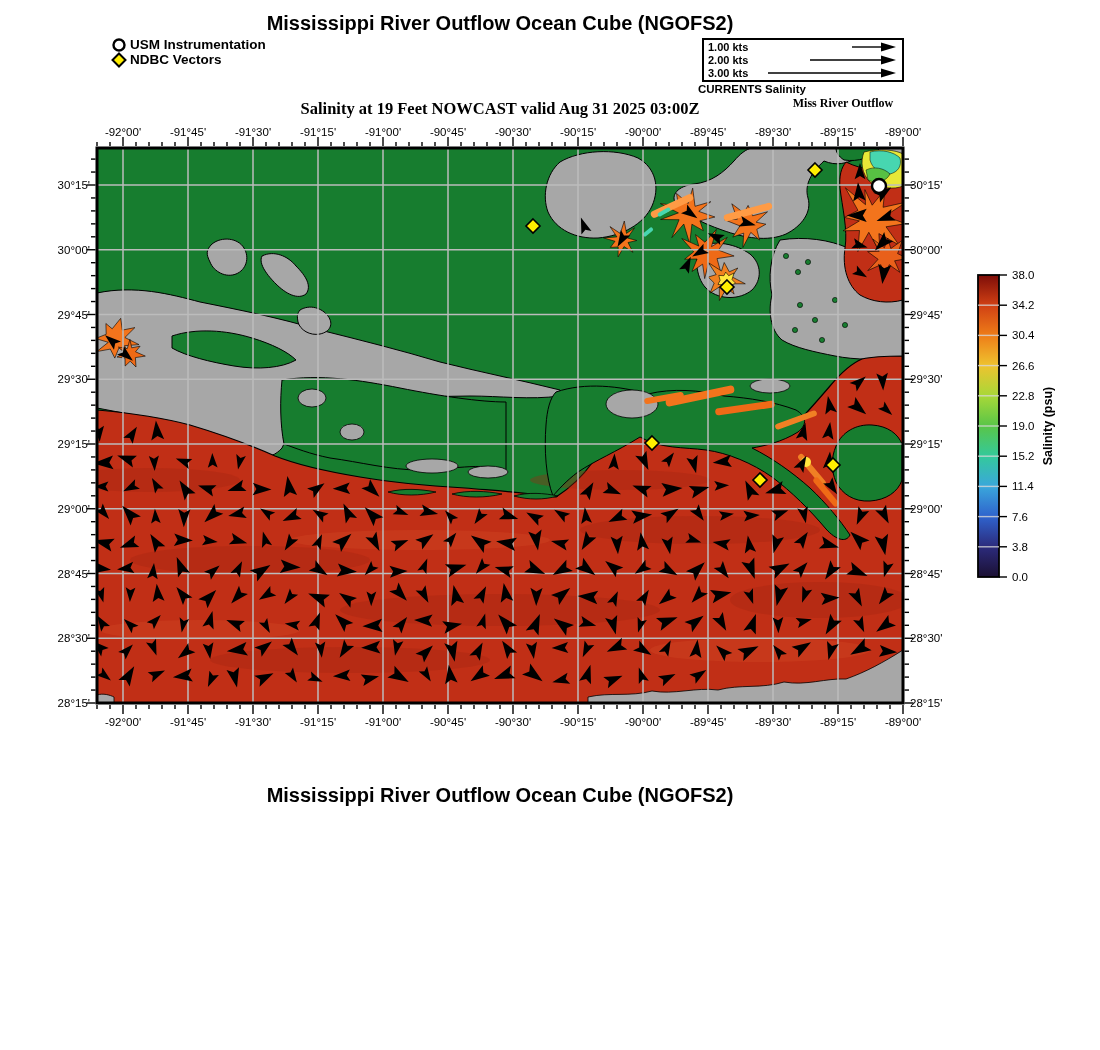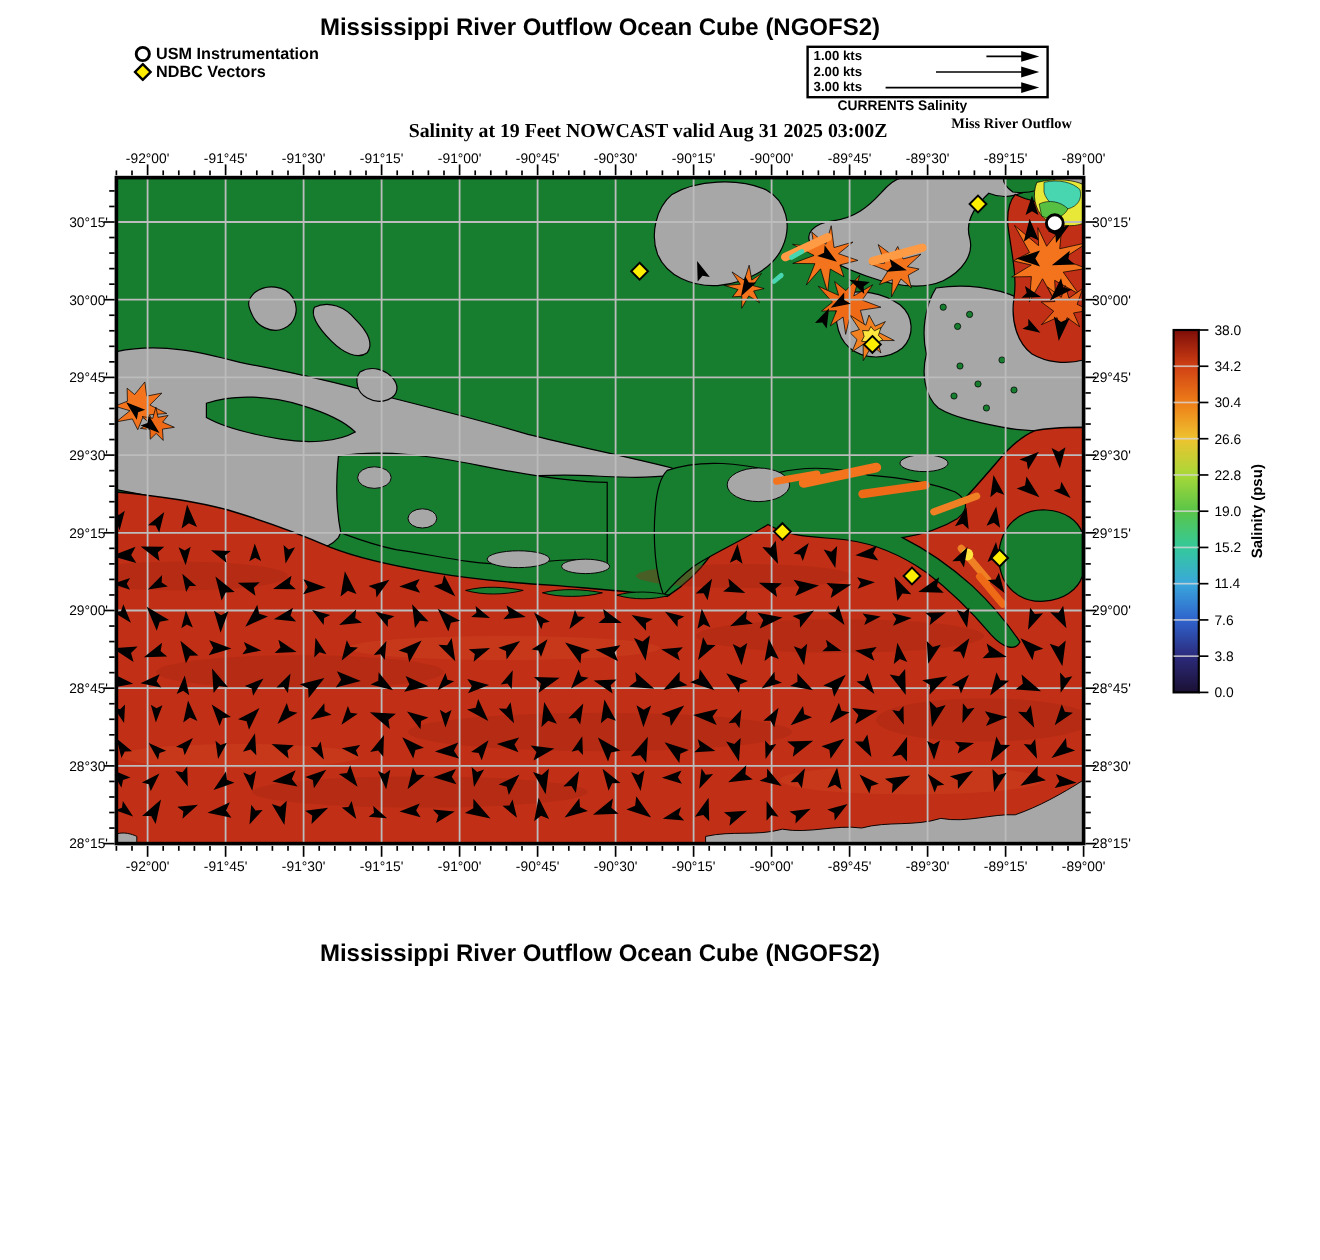--- a/index.html
+++ b/index.html
@@ -4,26 +4,26 @@
 <style>
   html,body{margin:0;padding:0;background:#fff;}
   .page{position:relative;width:1100px;height:1050px;background:#ffffff;
         font-family:"Liberation Sans",sans-serif;color:#000;overflow:hidden;}
   svg#plot{position:absolute;left:0;top:0;}
   .title{position:absolute;left:500px;transform:translateX(-50%);
          font-weight:bold;font-size:20px;white-space:nowrap;}
   .title.top{top:12px;}
   .title.bottom{top:784px;}
   .subtitle{position:absolute;left:500px;top:99px;transform:translateX(-50%);
-            font-family:"Liberation Serif",serif;font-weight:bold;font-size:16.5px;white-space:nowrap;margin-left:40px;}
+            font-family:"Liberation Serif",serif;font-weight:bold;font-size:16.5px;white-space:nowrap;}
   .marker-legend{position:absolute;left:111px;top:37px;}
   .marker-legend .row{display:flex;align-items:center;height:15px;}
   .marker-legend .row svg{margin-right:3px;}
   .marker-legend .lbl{font-weight:bold;font-size:13.5px;line-height:15px;white-space:nowrap;text-align:right;}
-  .currents-box{position:absolute;left:672px;top:38px;width:202px;height:44px;
+  .currents-box{position:absolute;left:702px;top:38px;width:202px;height:44px;
                 border:2.5px solid #000;background:#fff;box-sizing:border-box;padding:0 4px;}
   .currents-box .crow{display:flex;align-items:center;height:13px;}
   .currents-box .clbl{font-weight:bold;font-size:11px;width:50px;white-space:nowrap;}
   .currents-box svg{flex:0 0 auto;}
   .currents-caption{position:absolute;left:698px;top:83px;font-weight:bold;font-size:11.5px;white-space:nowrap;}
   .region-label{position:absolute;left:843px;top:96px;transform:translateX(-50%);
                 font-family:"Liberation Serif",serif;font-weight:bold;font-size:12px;white-space:nowrap;}
 </style>
 </head>
 <body>

